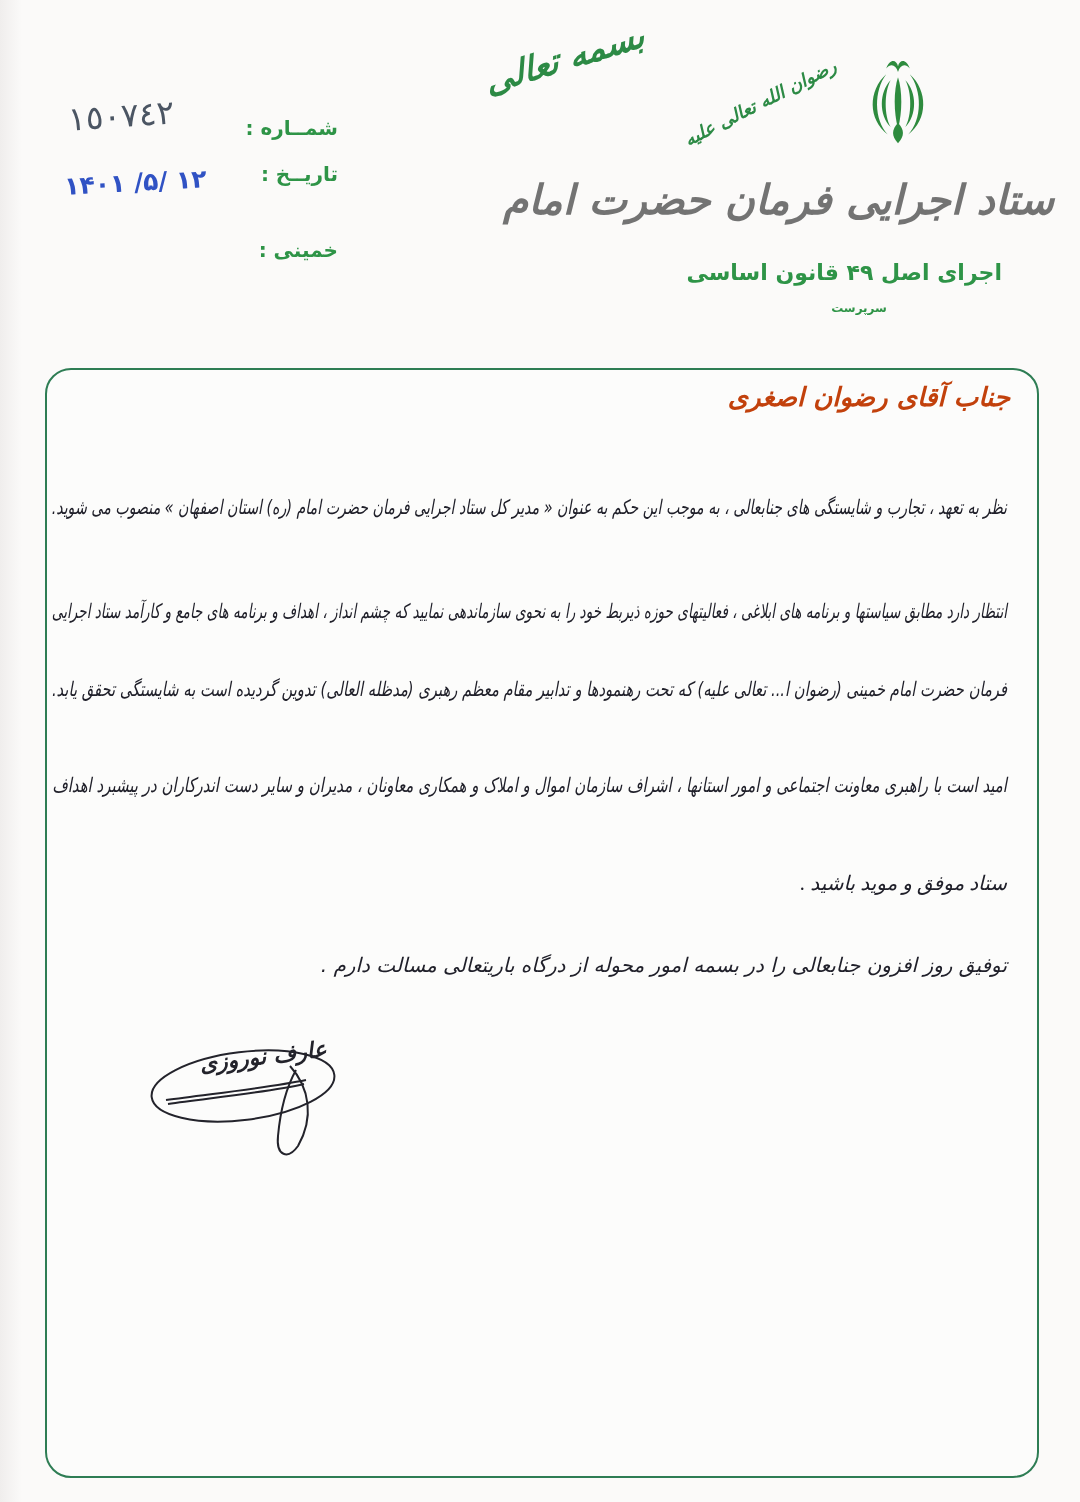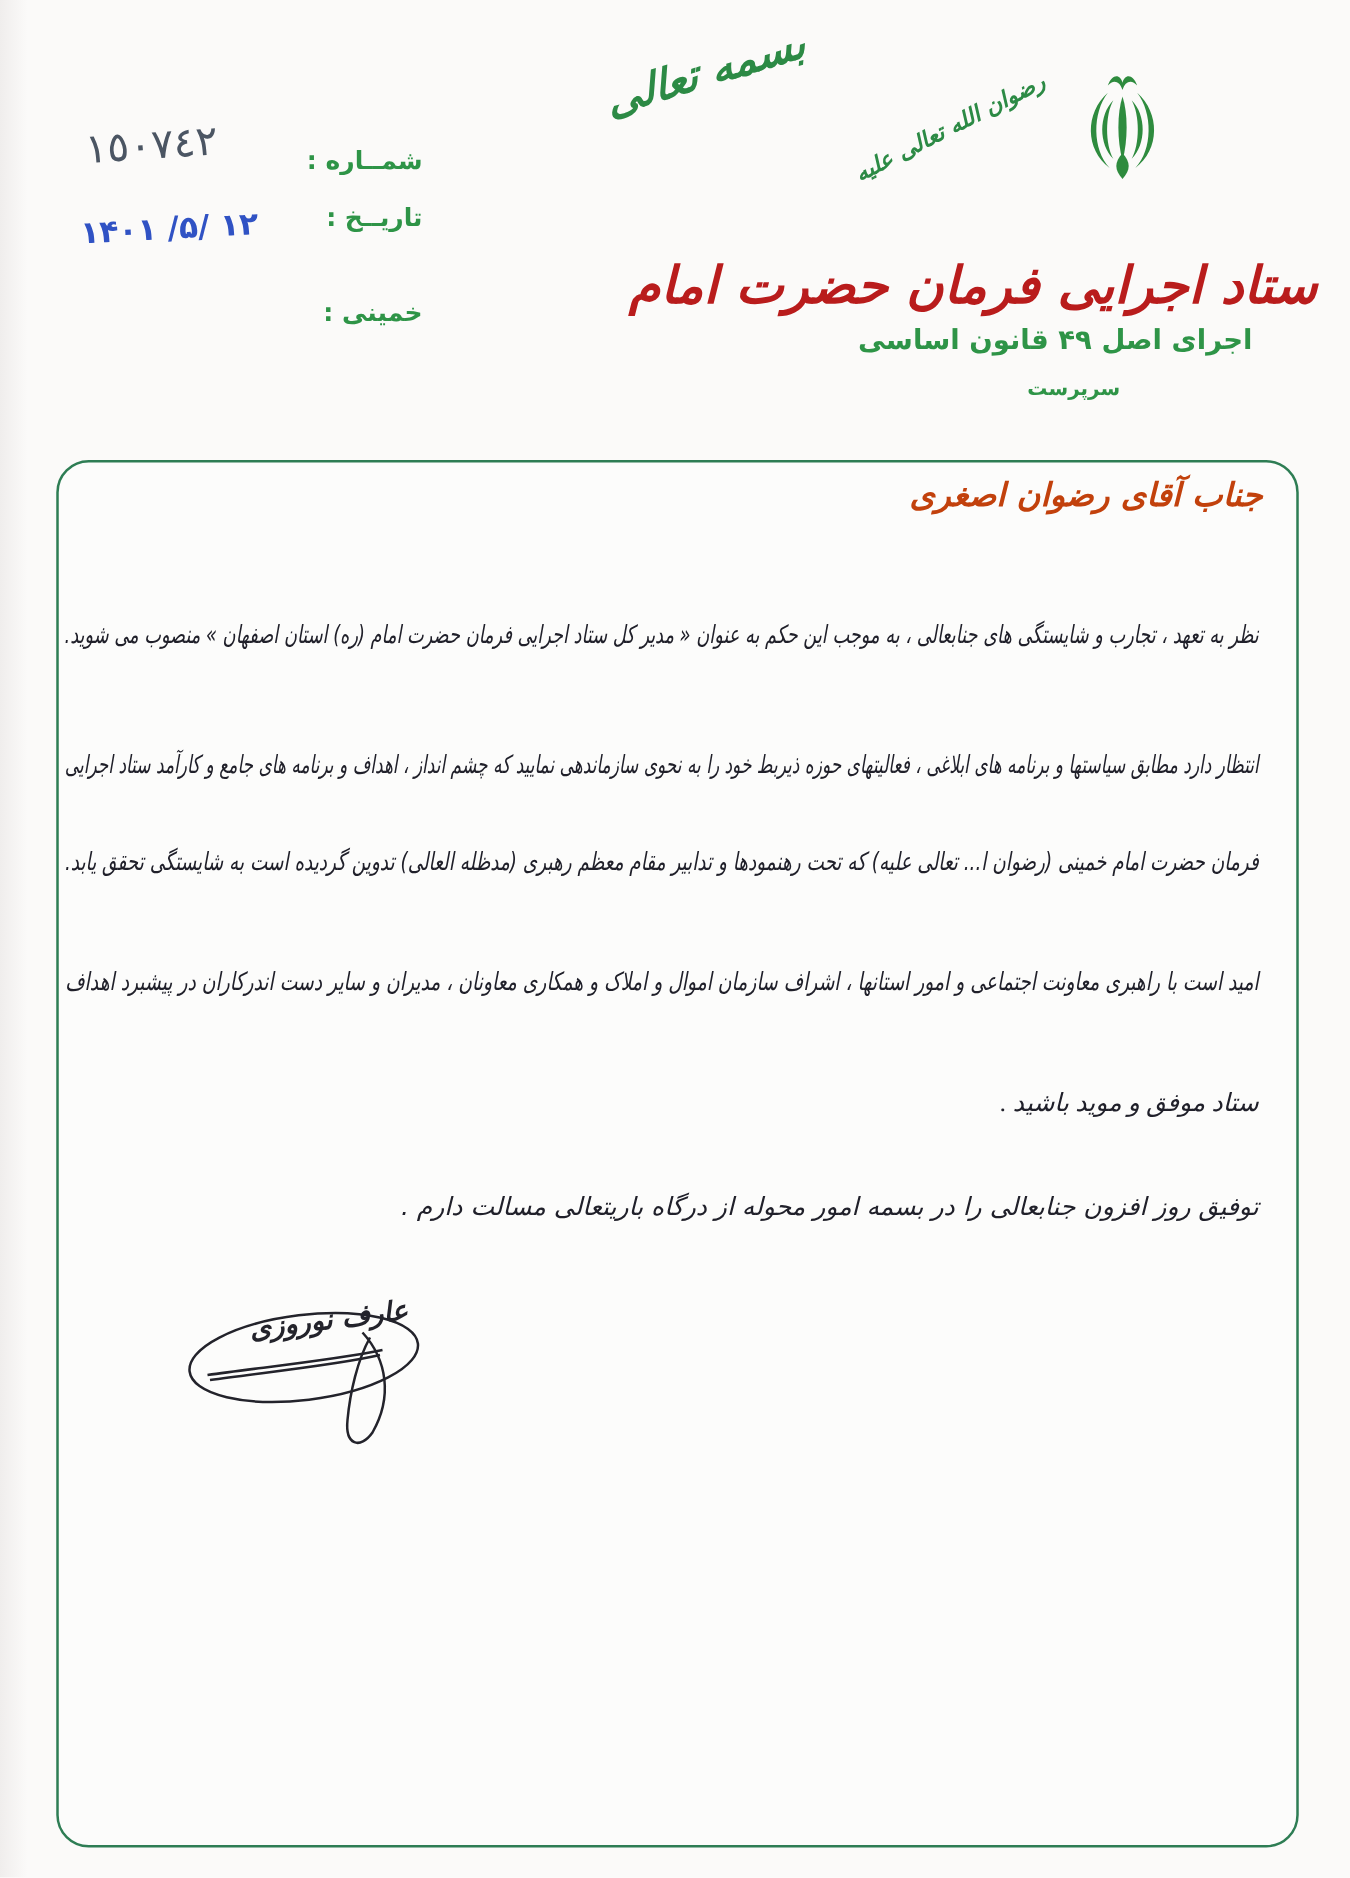--- a/index.html
+++ b/index.html
@@ -25,30 +25,30 @@
     text-align:center;white-space:nowrap;
   }
   .dedication{
     left:655px;top:92px;width:210px;
     color:#2c8a45;font-size:18px;font-style:italic;font-weight:bold;
     transform:rotate(-27deg);transform-origin:center;
     text-align:center;white-space:nowrap;
   }
   .org-title{
     left:540px;right:26px;top:168px;height:64px;
-    color:#b91c1c;font-size:41px;font-weight:bold;font-style:italic;
-    text-align:left;white-space:nowrap;line-height:64px;margin-top:28px;
+    color:#737373;font-size:41px;font-weight:bold;font-style:italic;
+    text-align:left;white-space:nowrap;line-height:64px;
   }
   .org-subtitle{
     right:78px;top:260px;width:300px;
     font-size:22px;text-align:left;white-space:nowrap;
   }
   .org-role{
     right:166px;top:301px;width:110px;
-    font-size:16px;text-align:center;white-space:nowrap;
+    font-size:12px;text-align:center;white-space:nowrap;
   }
   
   .meta-label{font-size:20px;letter-spacing:.5px;white-space:nowrap;}
   .lbl-no{left:226px;top:116px;width:112px;}
   .lbl-date{left:226px;top:162px;width:112px;}
   .lbl-attach{left:232px;top:238px;width:106px;}
   .val-no{
     left:36px;top:96px;width:170px;
     color:#4b5563;font-size:33px;letter-spacing:4px;
     transform:rotate(-4deg);white-space:nowrap;direction:ltr;text-align:center;

